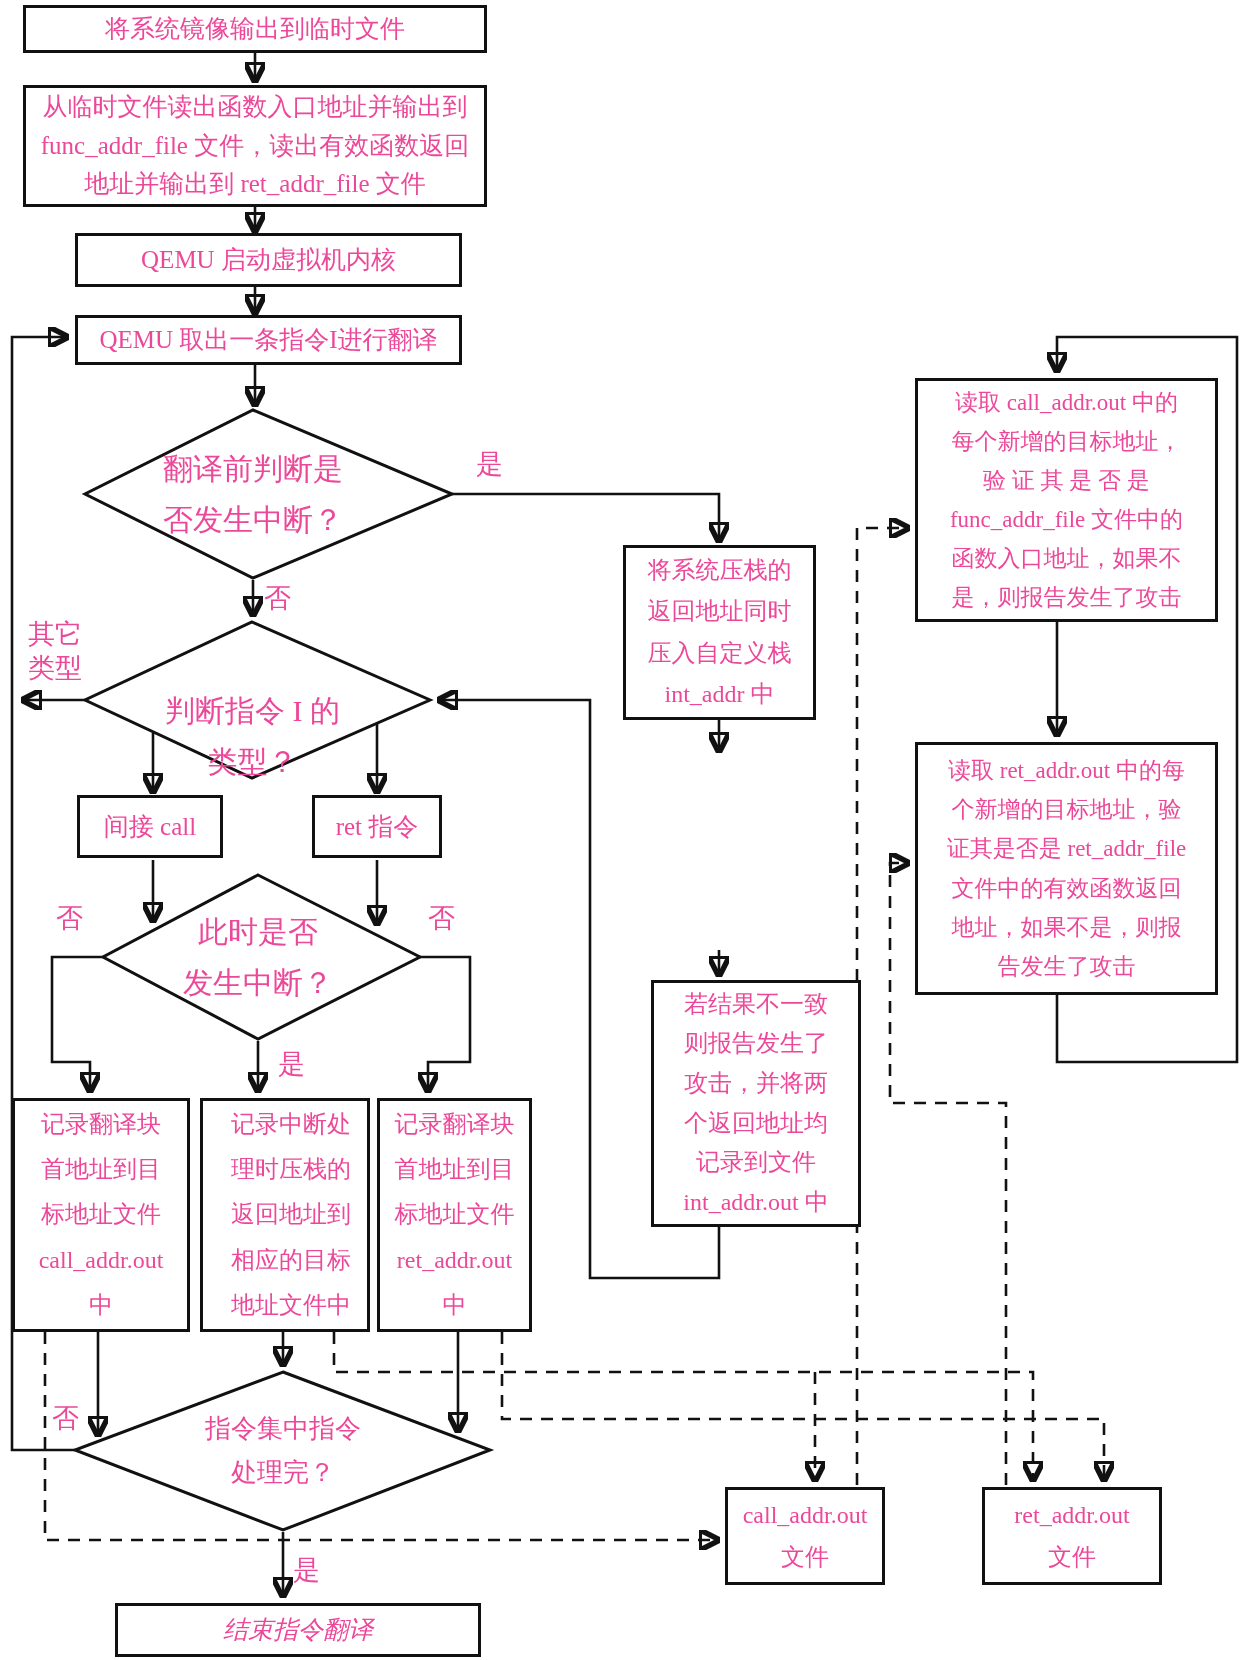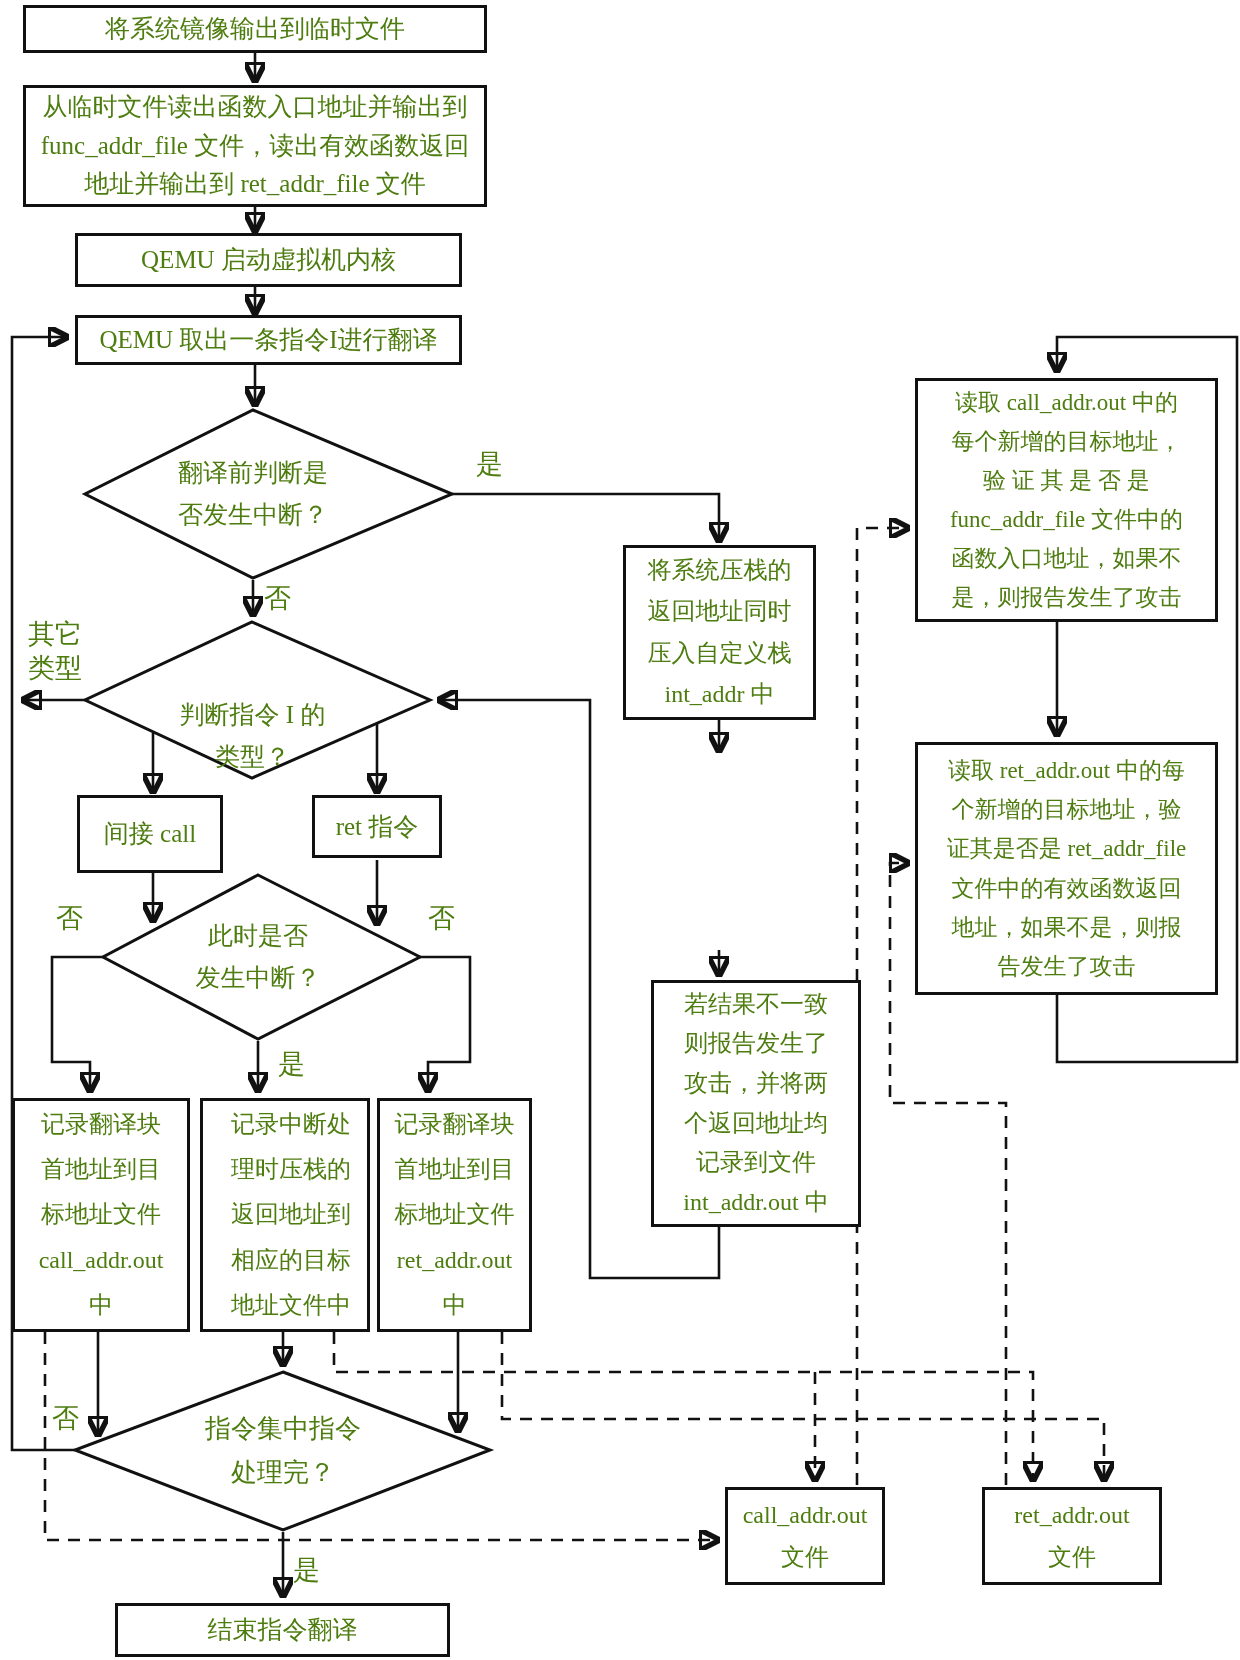--- a/index.html
+++ b/index.html
@@ -1,33 +1,33 @@
 <!DOCTYPE html>
 <html><head>
 <meta charset="utf-8">
 <style>
   html,body{margin:0;padding:0;background:#fff;}
   .stage{
     position:relative;width:1240px;height:1660px;background:#fff;
-    font-family:"Liberation Serif","DejaVu Serif",serif;color:#4d7c0f;
+    font-family:"Liberation Serif","DejaVu Serif",serif;color:#ec4899;
     overflow:hidden;
     border-radius:30px;
   }
   svg.wires{position:absolute;left:0;top:0;width:1240px;height:1660px;}
   svg.wires path, svg.wires polygon{fill:none;stroke:#111;stroke-width:2.6;}
   svg.wires polygon{stroke-width:3;fill:#fff;}
   svg.wires path.dash{stroke-dasharray:12 9;}
   .box{
     position:absolute;border:3px solid #111;background:#fff;box-sizing:border-box;
     display:flex;align-items:center;justify-content:center;text-align:center;
     white-space:pre-line;font-size:25px;line-height:1.5;
   }
   .dtext{
     position:absolute;display:flex;align-items:center;justify-content:center;
-    text-align:center;white-space:pre-line;font-size:25px;line-height:1.7;
+    text-align:center;white-space:pre-line;font-size:30px;line-height:1.7;
   }
   .lbl{
     position:absolute;font-size:27px;line-height:1.25;text-align:center;white-space:pre-line;
   }
 </style>
 </head>
 <body>
 
 <div class="stage">
 
@@ -82,40 +82,40 @@
     </g>
   </svg>
 
   <div class="box" style="left:23px;top:5px;width:464px;height:48px;">将系统镜像输出到临时文件</div>
   <div class="box" style="left:23px;top:85px;width:464px;height:122px;line-height:1.55;">从临时文件读出函数入口地址并输出到
 func_addr_file 文件，读出有效函数返回
 地址并输出到 ret_addr_file 文件</div>
   <div class="box" style="left:75px;top:315px;width:387px;height:50px;">QEMU 取出一条指令I进行翻译</div>
   <div class="box" style="left:75px;top:233px;width:387px;height:54px;">QEMU 启动虚拟机内核</div>
 
-  <div class="box" style="left:77px;top:795px;width:146px;height:78px;">间接 call</div>
+  <div class="box" style="left:77px;top:795px;width:146px;height:63px;">间接 call</div>
   <div class="box" style="left:312px;top:795px;width:130px;height:63px;">ret 指令</div>
 
   <div class="box" style="left:12px;top:1098px;width:178px;height:234px;font-size:24px;line-height:1.88;">记录翻译块
 首地址到目
 标地址文件
 call_addr.out
 中</div>
   <div class="box" style="left:200px;top:1098px;width:170px;height:234px;font-size:24px;line-height:1.88;padding-left:12px;">记录中断处
 理时压栈的
 返回地址到
 相应的目标
 地址文件中</div>
   <div class="box" style="left:377px;top:1098px;width:155px;height:234px;font-size:24px;line-height:1.88;">记录翻译块
 首地址到目
 标地址文件
 ret_addr.out
 中</div>
 
-  <div class="box" style="left:115px;top:1603px;width:335px;height:54px;">结束指令翻译</div>
+  <div class="box" style="left:115px;top:1603px;width:366px;height:54px;font-style:italic;">结束指令翻译</div>
 
   <div class="box" style="left:623px;top:545px;width:193px;height:175px;font-size:24px;line-height:1.72;">将系统压栈的
 返回地址同时
 压入自定义栈
 int_addr 中</div>
   <div class="box" style="left:651px;top:980px;width:210px;height:247px;font-size:24px;line-height:1.65;text-align:center;">若结果不一致
 则报告发生了
 攻击，并将两
 个返回地址均
 记录到文件

